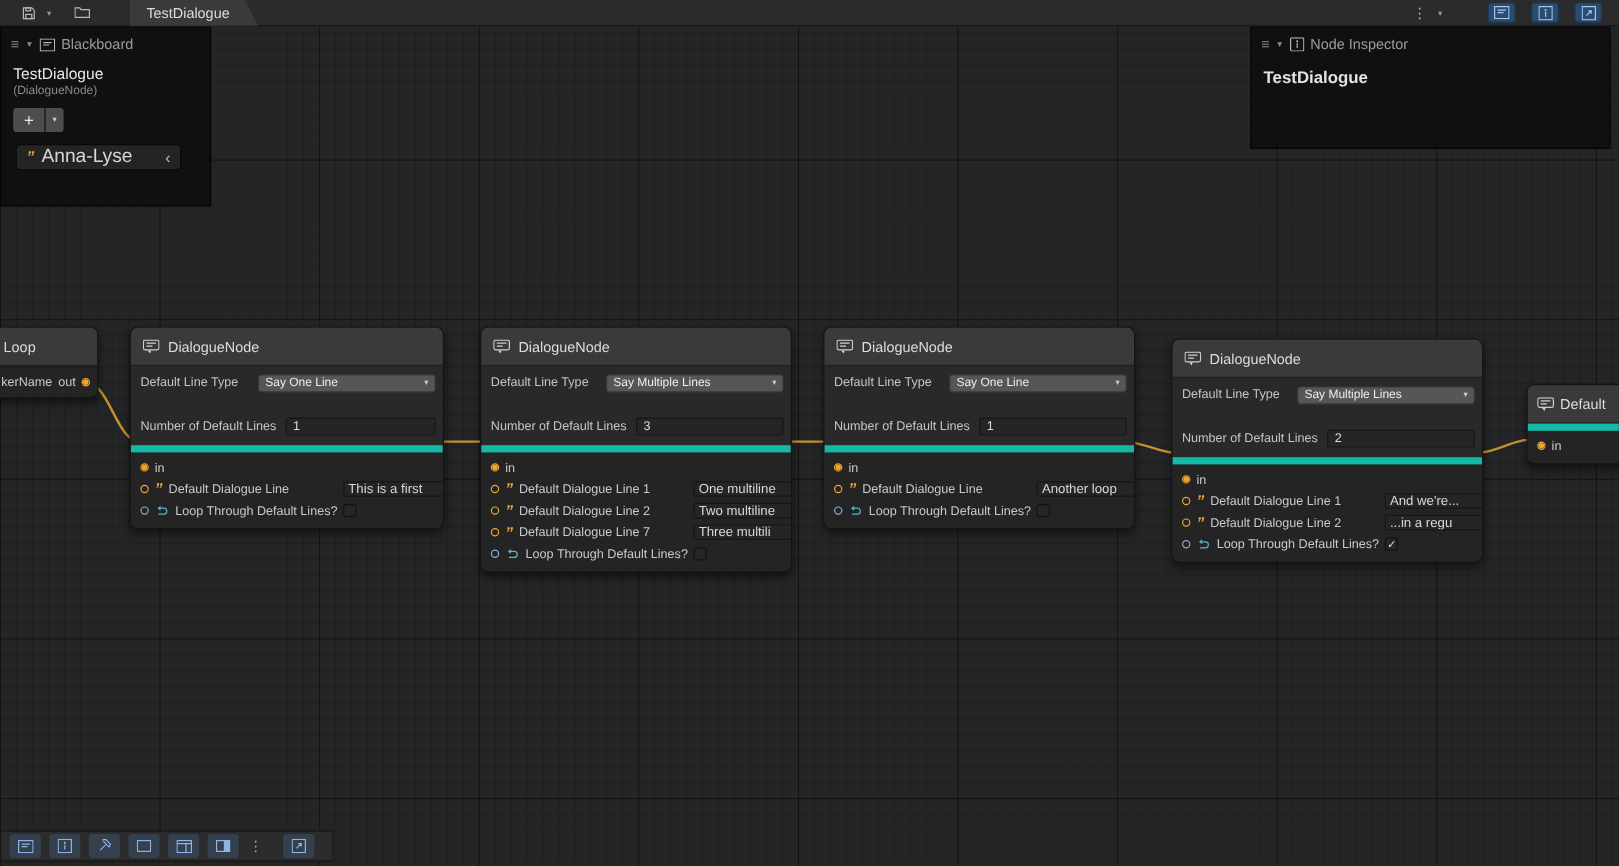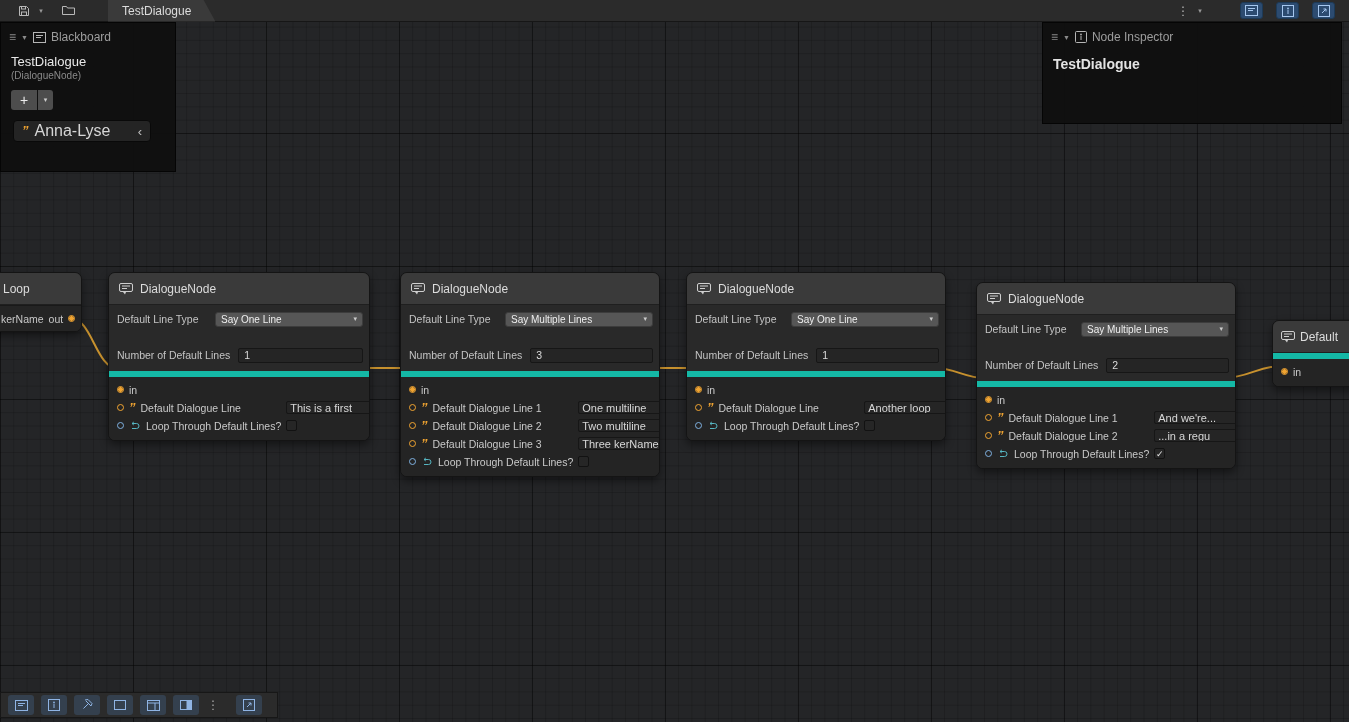--- a/index.html
+++ b/index.html
@@ -205,22 +205,22 @@
         </div>
         <div class="port-row">
           <span class="dot orange"></span>
           <span class="quote">”</span>
           <span class="plabel">Default Dialogue Line 2</span>
           <div class="linefield">Two multiline</div>
         </div>
         <div class="port-row">
           <span class="dot orange"></span>
           <span class="quote">”</span>
-          <span class="plabel">Default Dialogue Line 3</span>
-          <div class="linefield">Three kerName</div>
+          <span class="plabel">Default Dialogue Line 7</span>
+          <div class="linefield">Three multili</div>
         </div>
         <div class="port-row">
           <span class="dot blue"></span>
           <span class="loopicon">
             <svg width="12" height="10" viewBox="0 0 12 10">
                 <path d="M3 7.5h4.5a2.5 2.5 0 0 0 0-5H3" fill="none" stroke="#56b6c2"></path>
                 <path d="M4.8 1L3 2.5 4.8 4" fill="none" stroke="#56b6c2"></path>
               </svg>
           </span>
           <span class="plabel">Loop Through Default Lines?</span>

